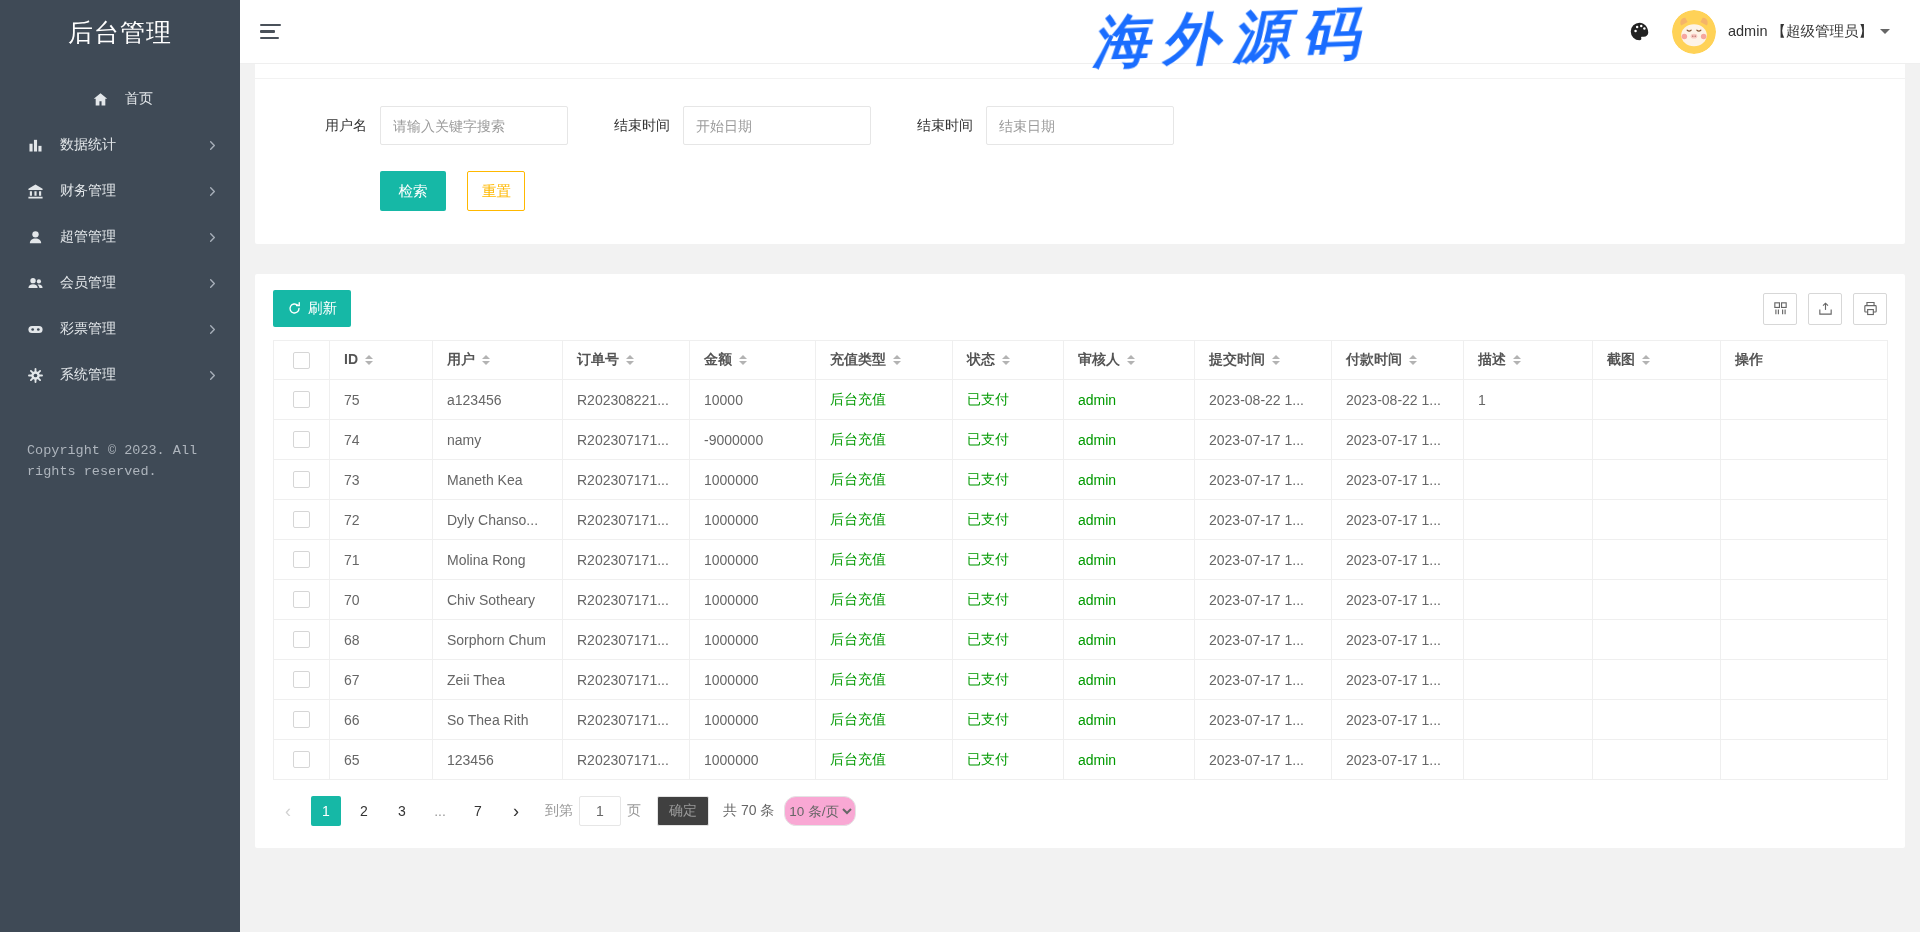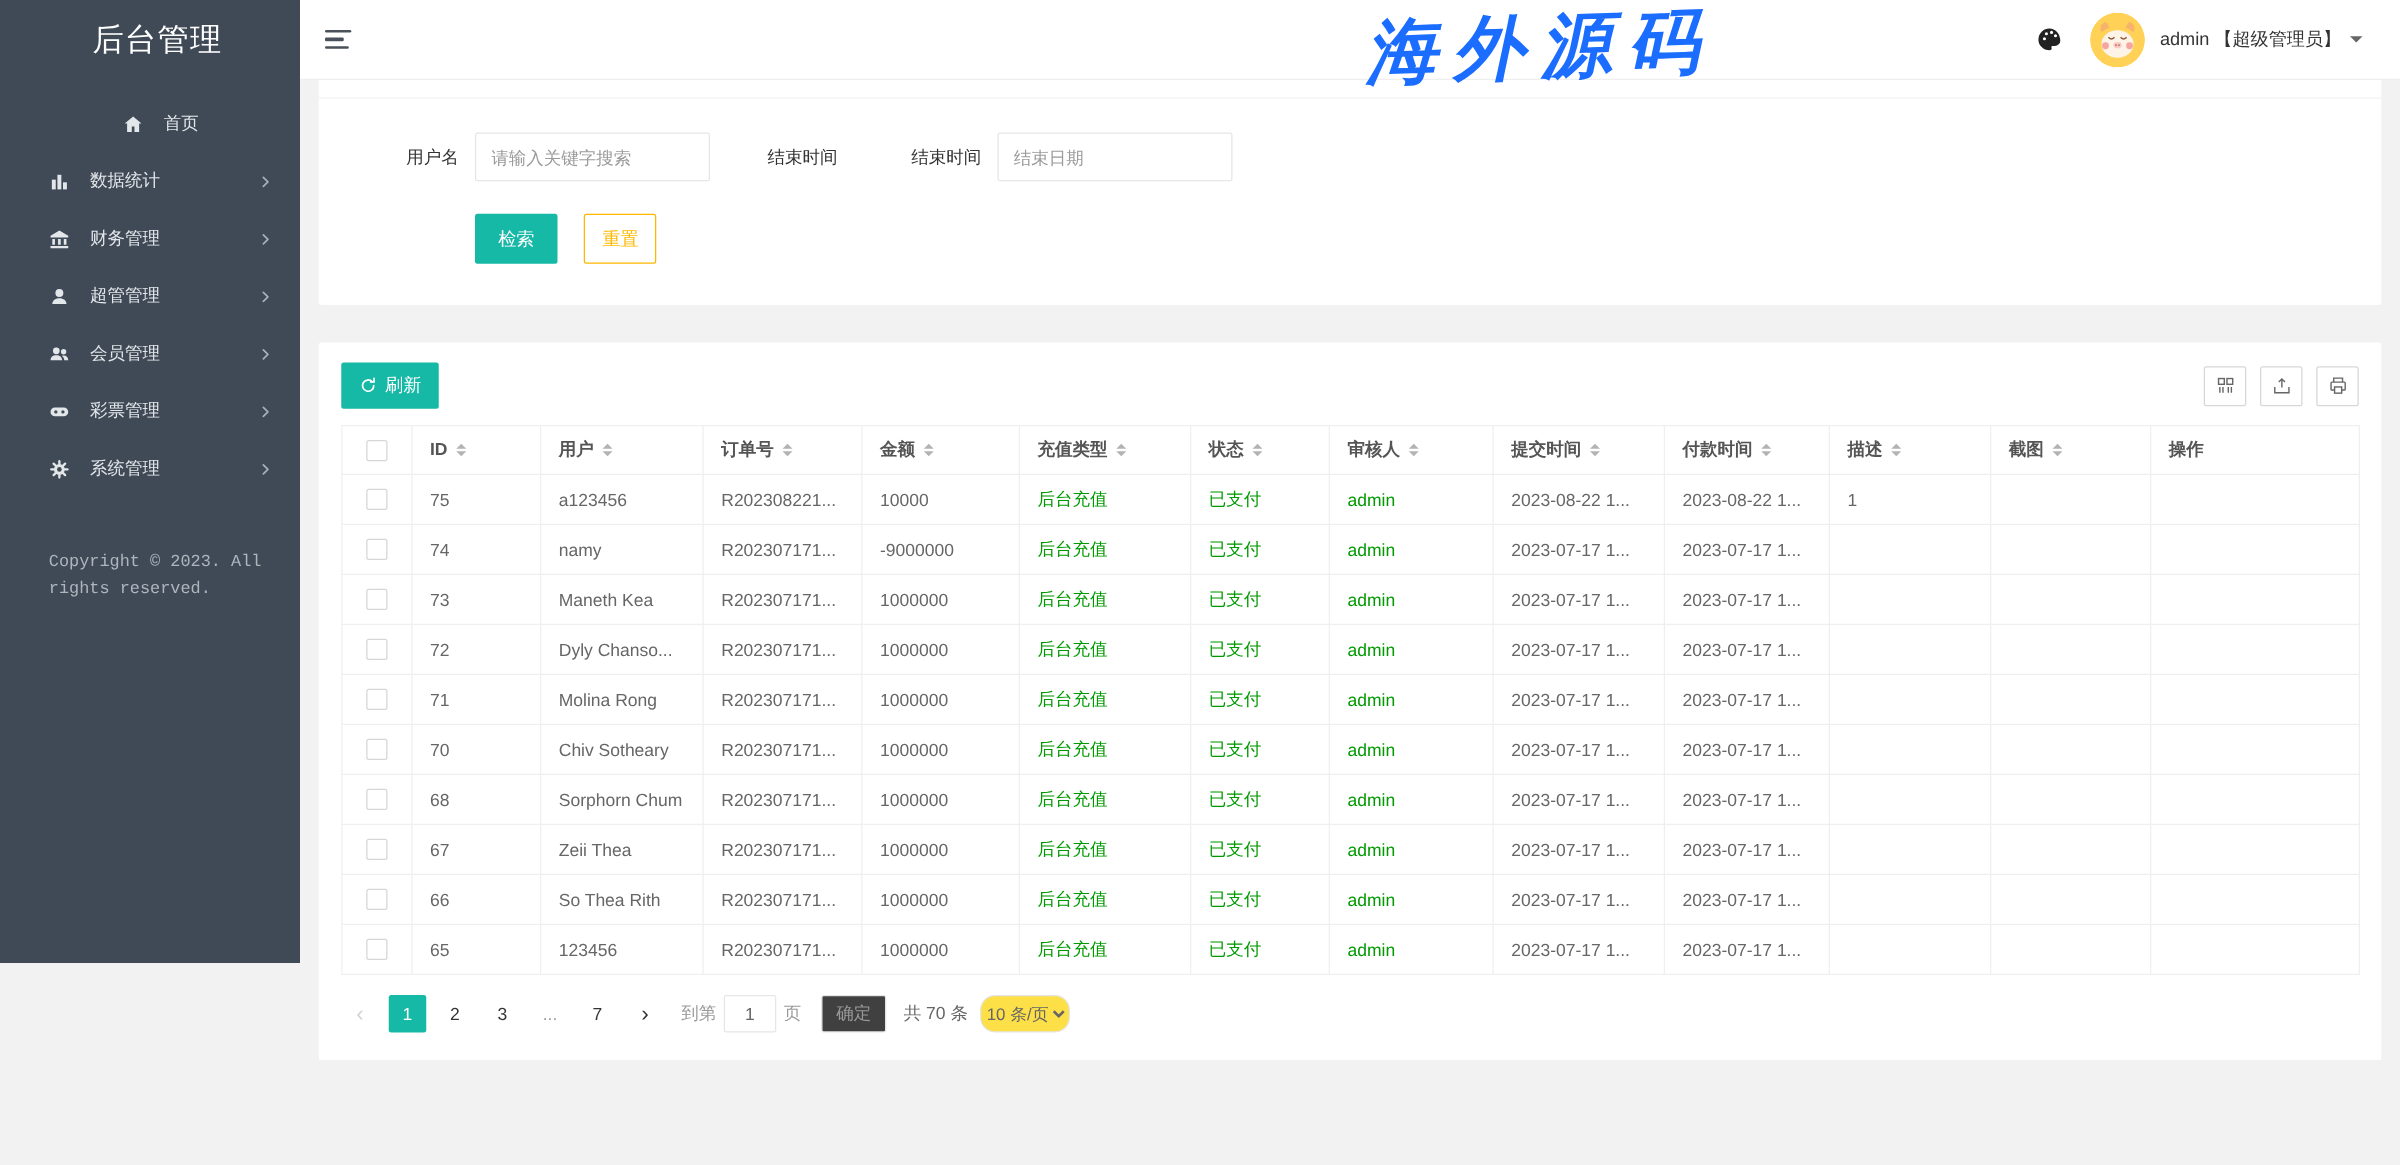--- a/index.html
+++ b/index.html
@@ -1,20 +1,20 @@
 <!DOCTYPE html>
 <html><head>
 <meta charset="utf-8">
 <style>
   * { box-sizing: border-box; margin: 0; padding: 0; }
   html,body { width:1920px; height:932px; overflow:hidden;
     font-family:"Liberation Sans","DejaVu Sans",sans-serif; background:#f2f2f2; color:#333; }
 
   
-  .sidebar { position:fixed; left:0; top:0; width:240px; height:770px; background:#3f4a56; z-index:20;padding-left:12px; }
+  .sidebar { position:fixed; left:0; top:0; width:240px; height:932px; background:#3f4a56; z-index:20; }
   .logo { height:64px; line-height:64px; text-align:center; color:#fff; font-size:25px; font-weight:500; letter-spacing:1px; }
   .menu { padding-top:12px; }
   .menu-item { display:flex; align-items:center; height:46px; padding:0 22px 0 27px; color:#e3e7ea; font-size:14px; cursor:pointer;justify-content:center; }
   .menu-item .mi-icon { width:18px; height:18px; margin-right:15px; color:#e3e7ea; display:flex; align-items:center; }
   .menu-item .mi-arrow { margin-left:auto; color:#a8b0ba; display:flex; }
   .copyright { margin:42px 0 0 27px; width:175px; color:#aeb5bd; font-size:13.5px; line-height:21px;font-family:Liberation Mono, monospace; }
 
   
   .header { position:fixed; left:240px; top:0; right:0; height:64px; background:#fff;
     border-bottom:1px solid #efefef; display:flex; align-items:center; z-index:10; }
@@ -77,21 +77,21 @@
   .page-btn.next { color:#333; font-size:18px; }
   .page-btn.active { background:var(--teal); color:#fff; cursor:default; }
   .page-btn.dots { color:#999; cursor:default; }
   .pg-text { color:#999; margin:0 6px; }
   .pg-input { width:42px; height:30px; border:1px solid #e6e6e6; border-radius:2px; text-align:center;
     font-size:14px; color:#666; outline:none; }
   .pg-confirm { height:30px; padding:0 11px; margin-left:10px; background:#404040; border:1px solid #e4e4e4;
     border-radius:2px; color:#999; font-size:14px; cursor:pointer; }
   .pg-total { color:#666; margin:0 10px 0 14px; }
   .pg-select { height:30px; border:1px solid #e4e4e4; border-radius:12px; color:#666; font-size:13.5px;
-    background:#fde047; outline:none; cursor:pointer; }
+    background:#f9a8d4; outline:none; cursor:pointer; }
 
   :root { --teal:#16b8a6; }
 </style>
 </head>
 <body>
 
 <aside class="sidebar">
   <div class="logo">后台管理</div>
   <nav class="menu" id="menu">
       <div class="menu-item">
@@ -236,20 +236,21 @@
 
   <section class="card card-filter">
     <div class="page-title">充值管理</div>
     <div class="filter-row">
       <div class="field">
         <label>用户名</label>
         <input type="text" placeholder="请输入关键字搜索" style="">
       </div>
       <div class="field">
         <label>结束时间</label>
+        <input type="text" placeholder="开始日期" style="">
       </div>
       <div class="field">
         <label>结束时间</label>
         <input type="text" placeholder="结束日期" style="">
       </div>
     </div>
     <div class="btn-row">
       <button class="btn-search">检索</button>
       <button class="btn-reset">重置</button>
     </div>

